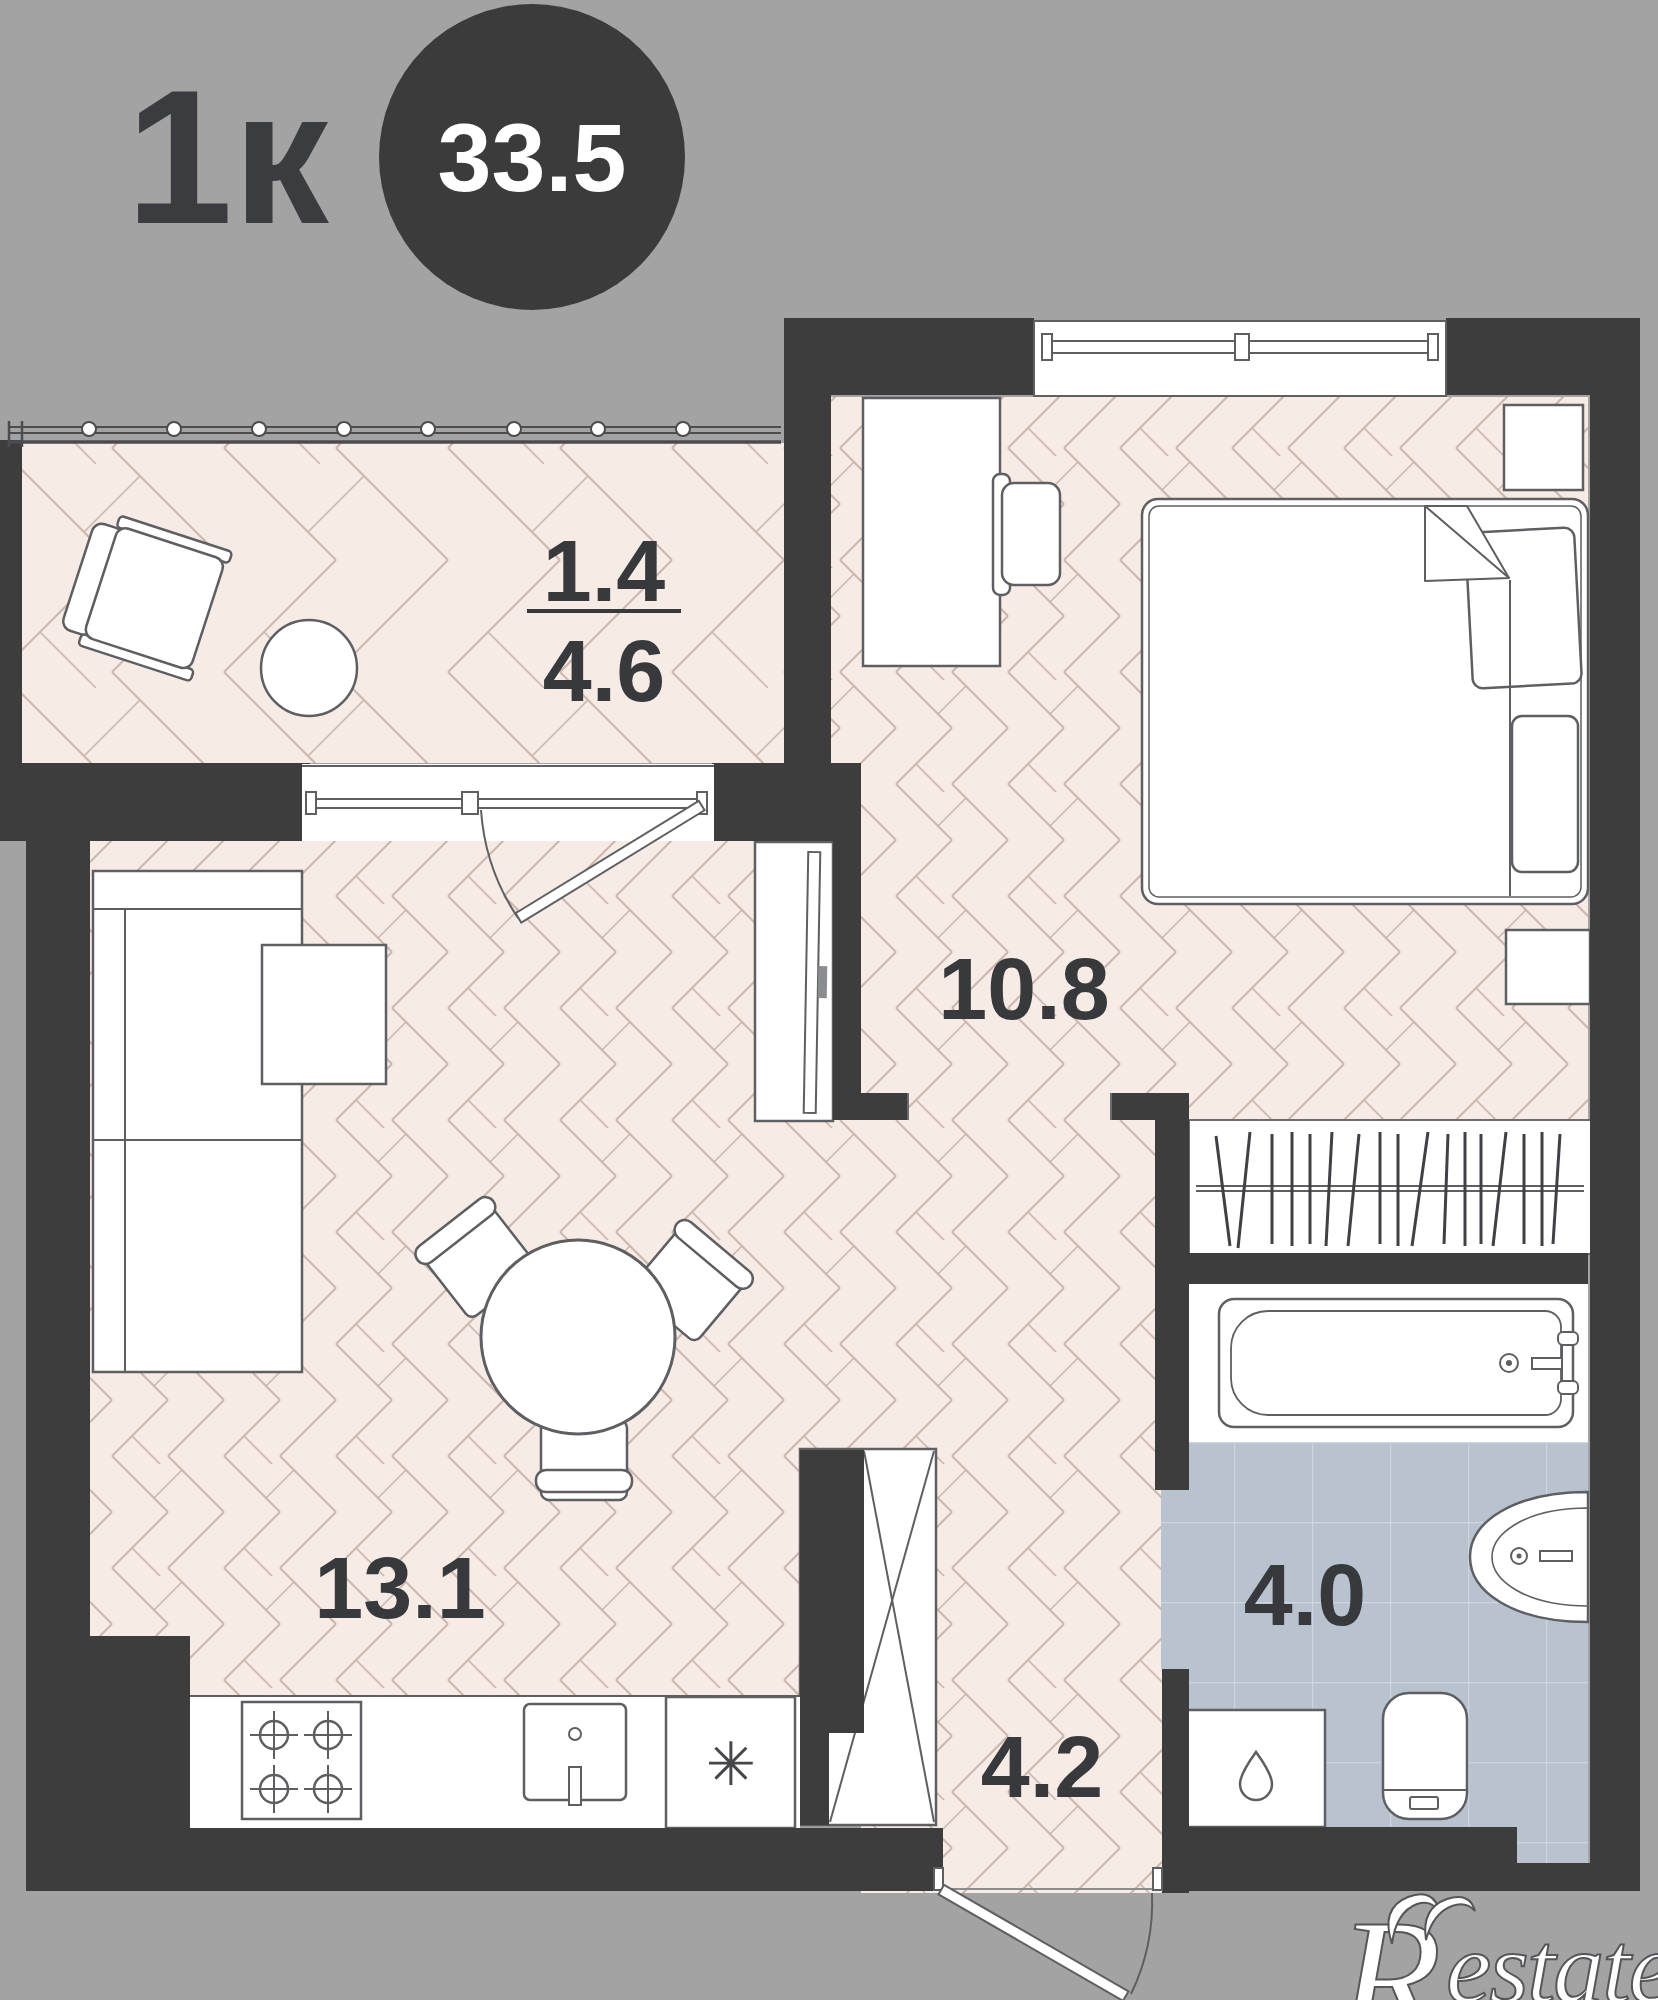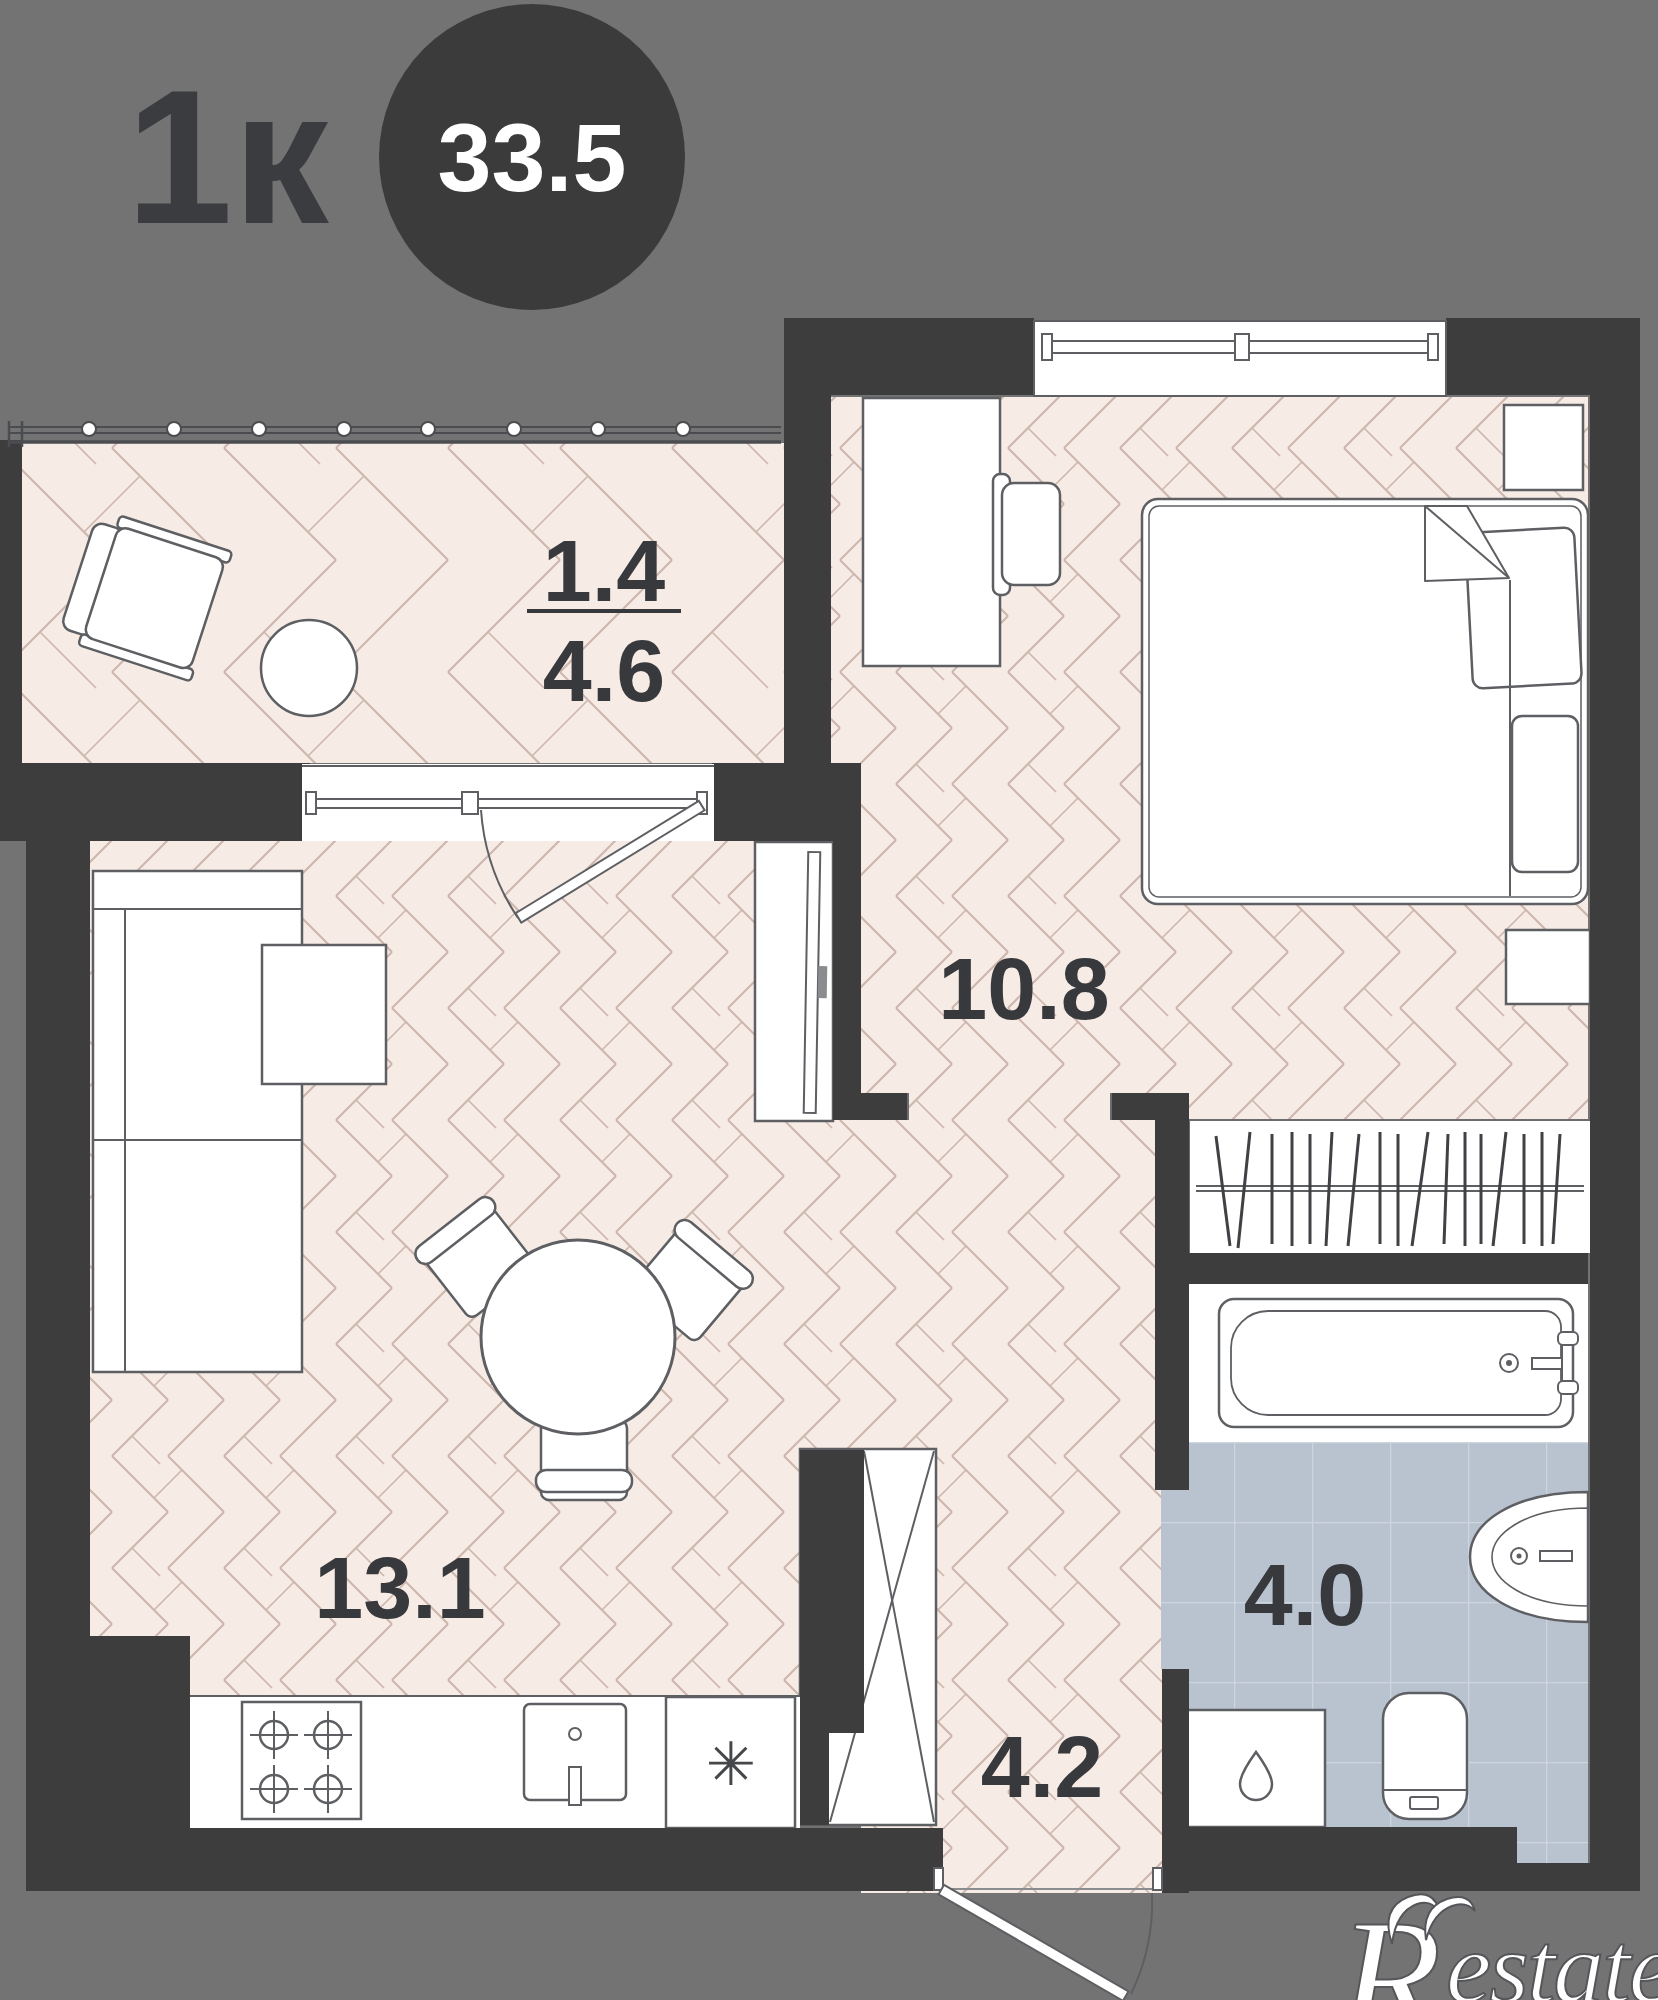--- a/index.html
+++ b/index.html
@@ -1,16 +1,16 @@
 <!DOCTYPE html>
 <html><head>
 <meta charset="utf-8">
 <style>
   html,body{margin:0;padding:0;background:#ffffff;}
-  .page{width:1658px;height:2000px;position:relative;background:#737373;overflow:hidden;}
+  .page{width:1658px;height:2000px;position:relative;background:#a3a3a3;overflow:hidden;}
   svg{display:block;}
   text{font-family:"Liberation Sans", sans-serif;}
 </style>
 </head>
 <body>
 <div class="page">
 <svg width="1658" height="2000" viewBox="0 0 1658 2000" xmlns="http://www.w3.org/2000/svg">
 <defs>
   <pattern id="hb" width="112" height="112" patternUnits="userSpaceOnUse">
     <rect width="112" height="112" fill="#f7ebe5"></rect>

